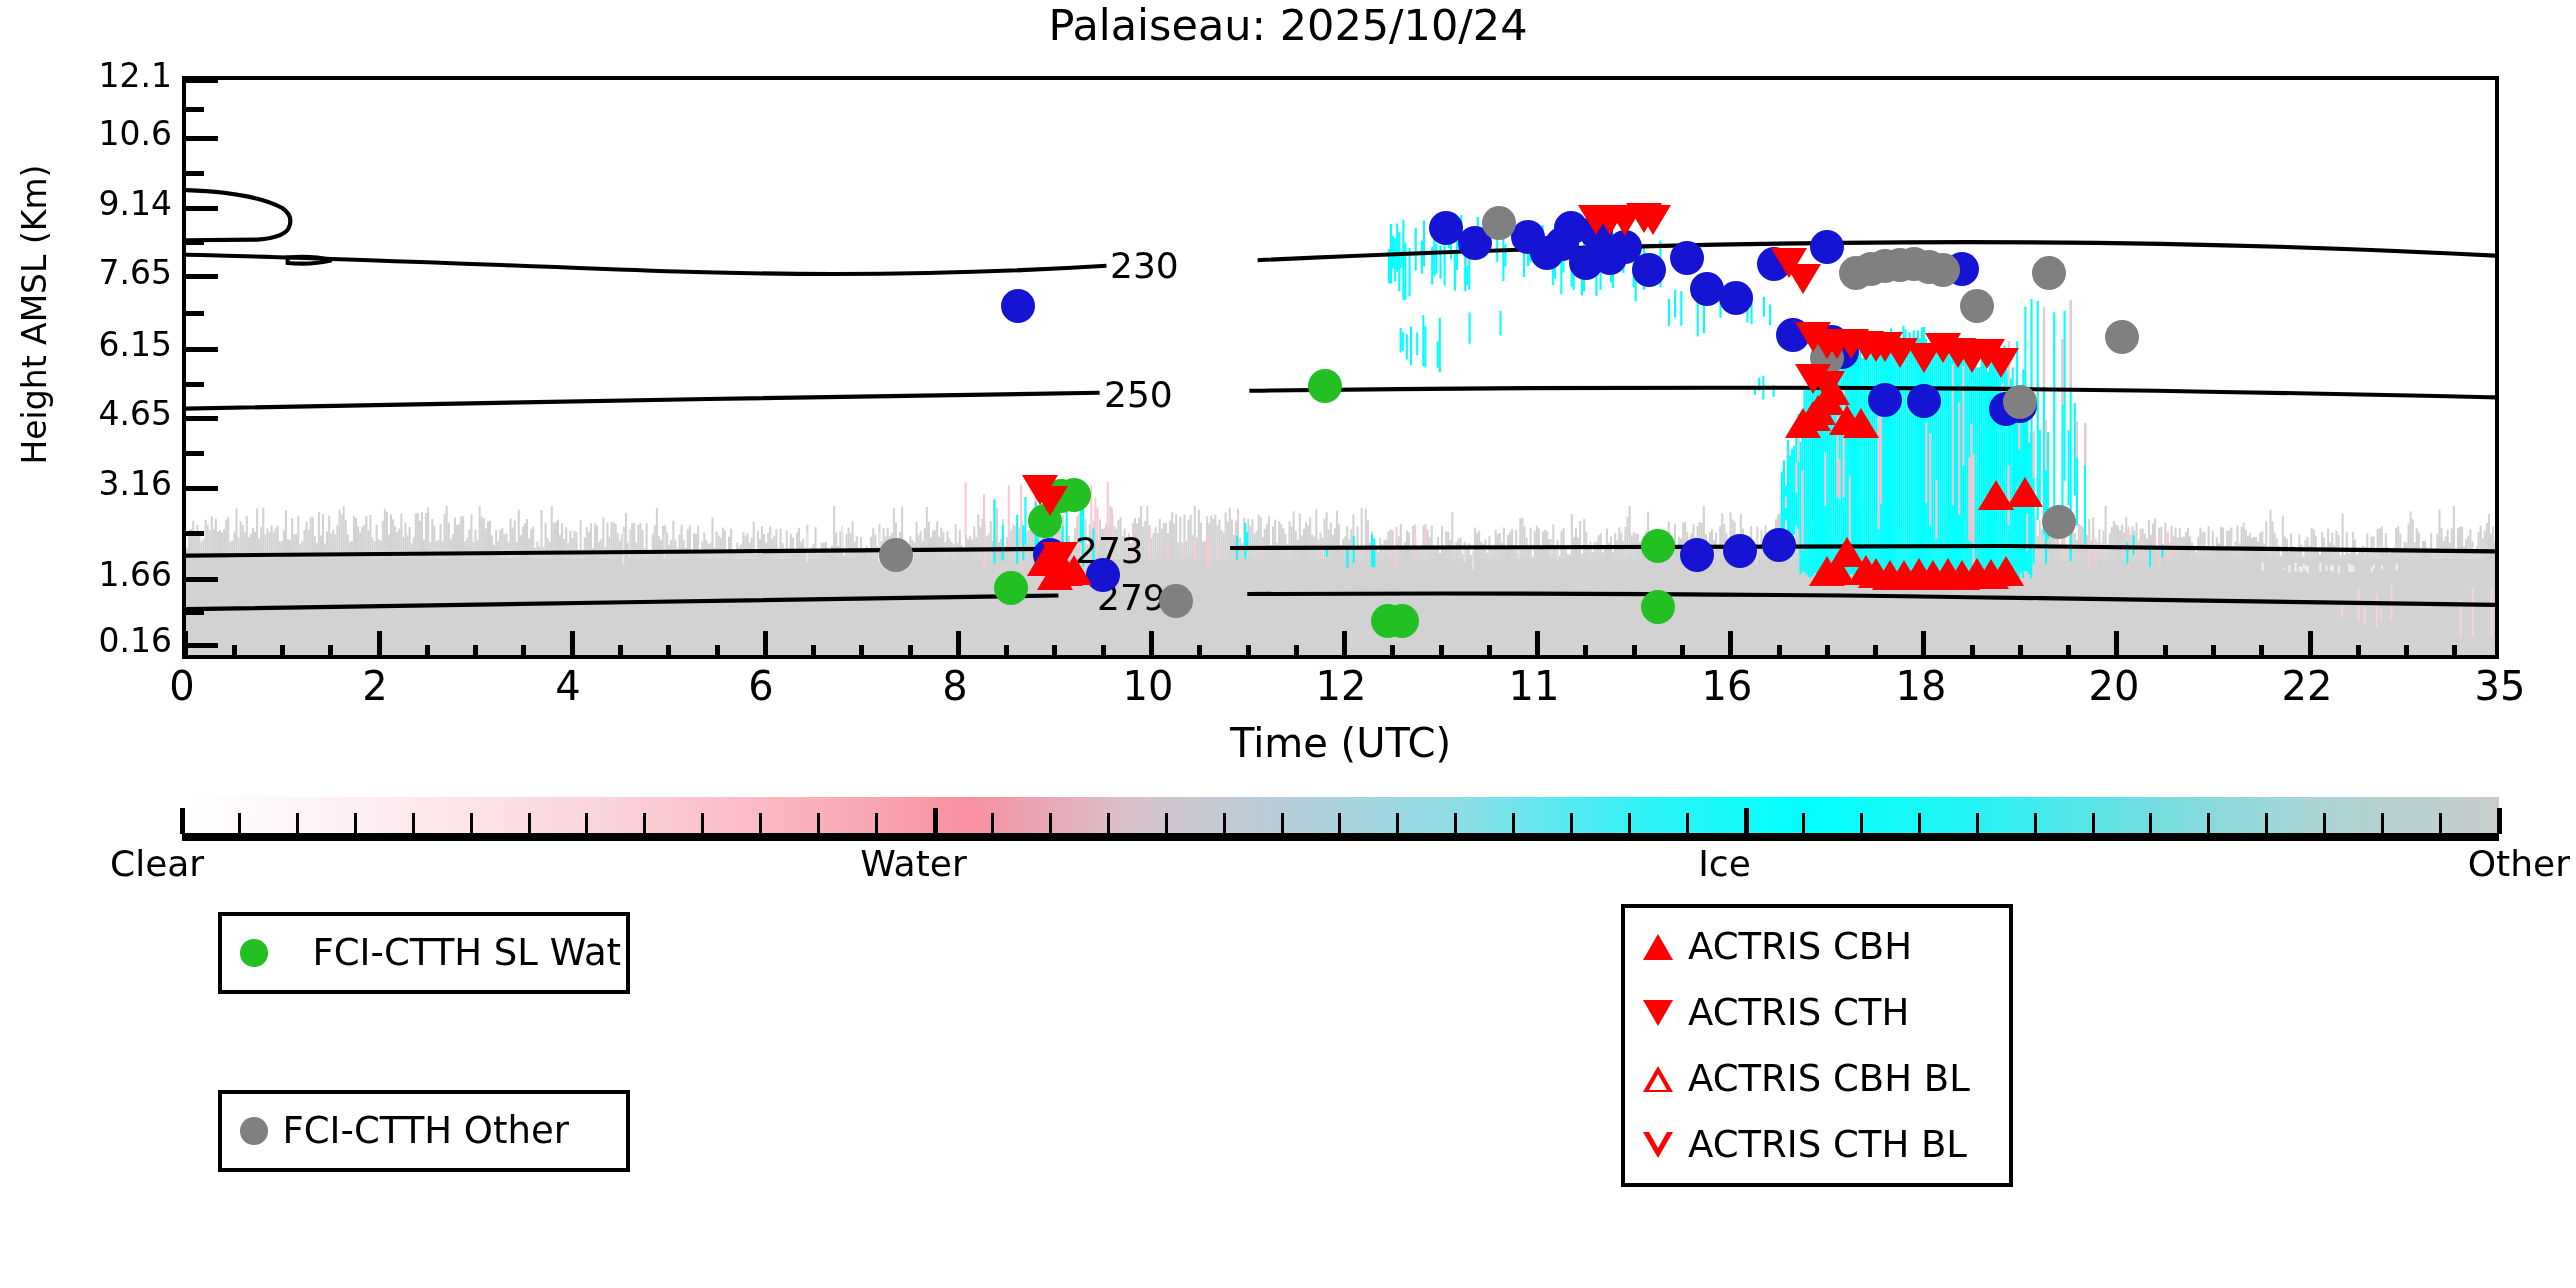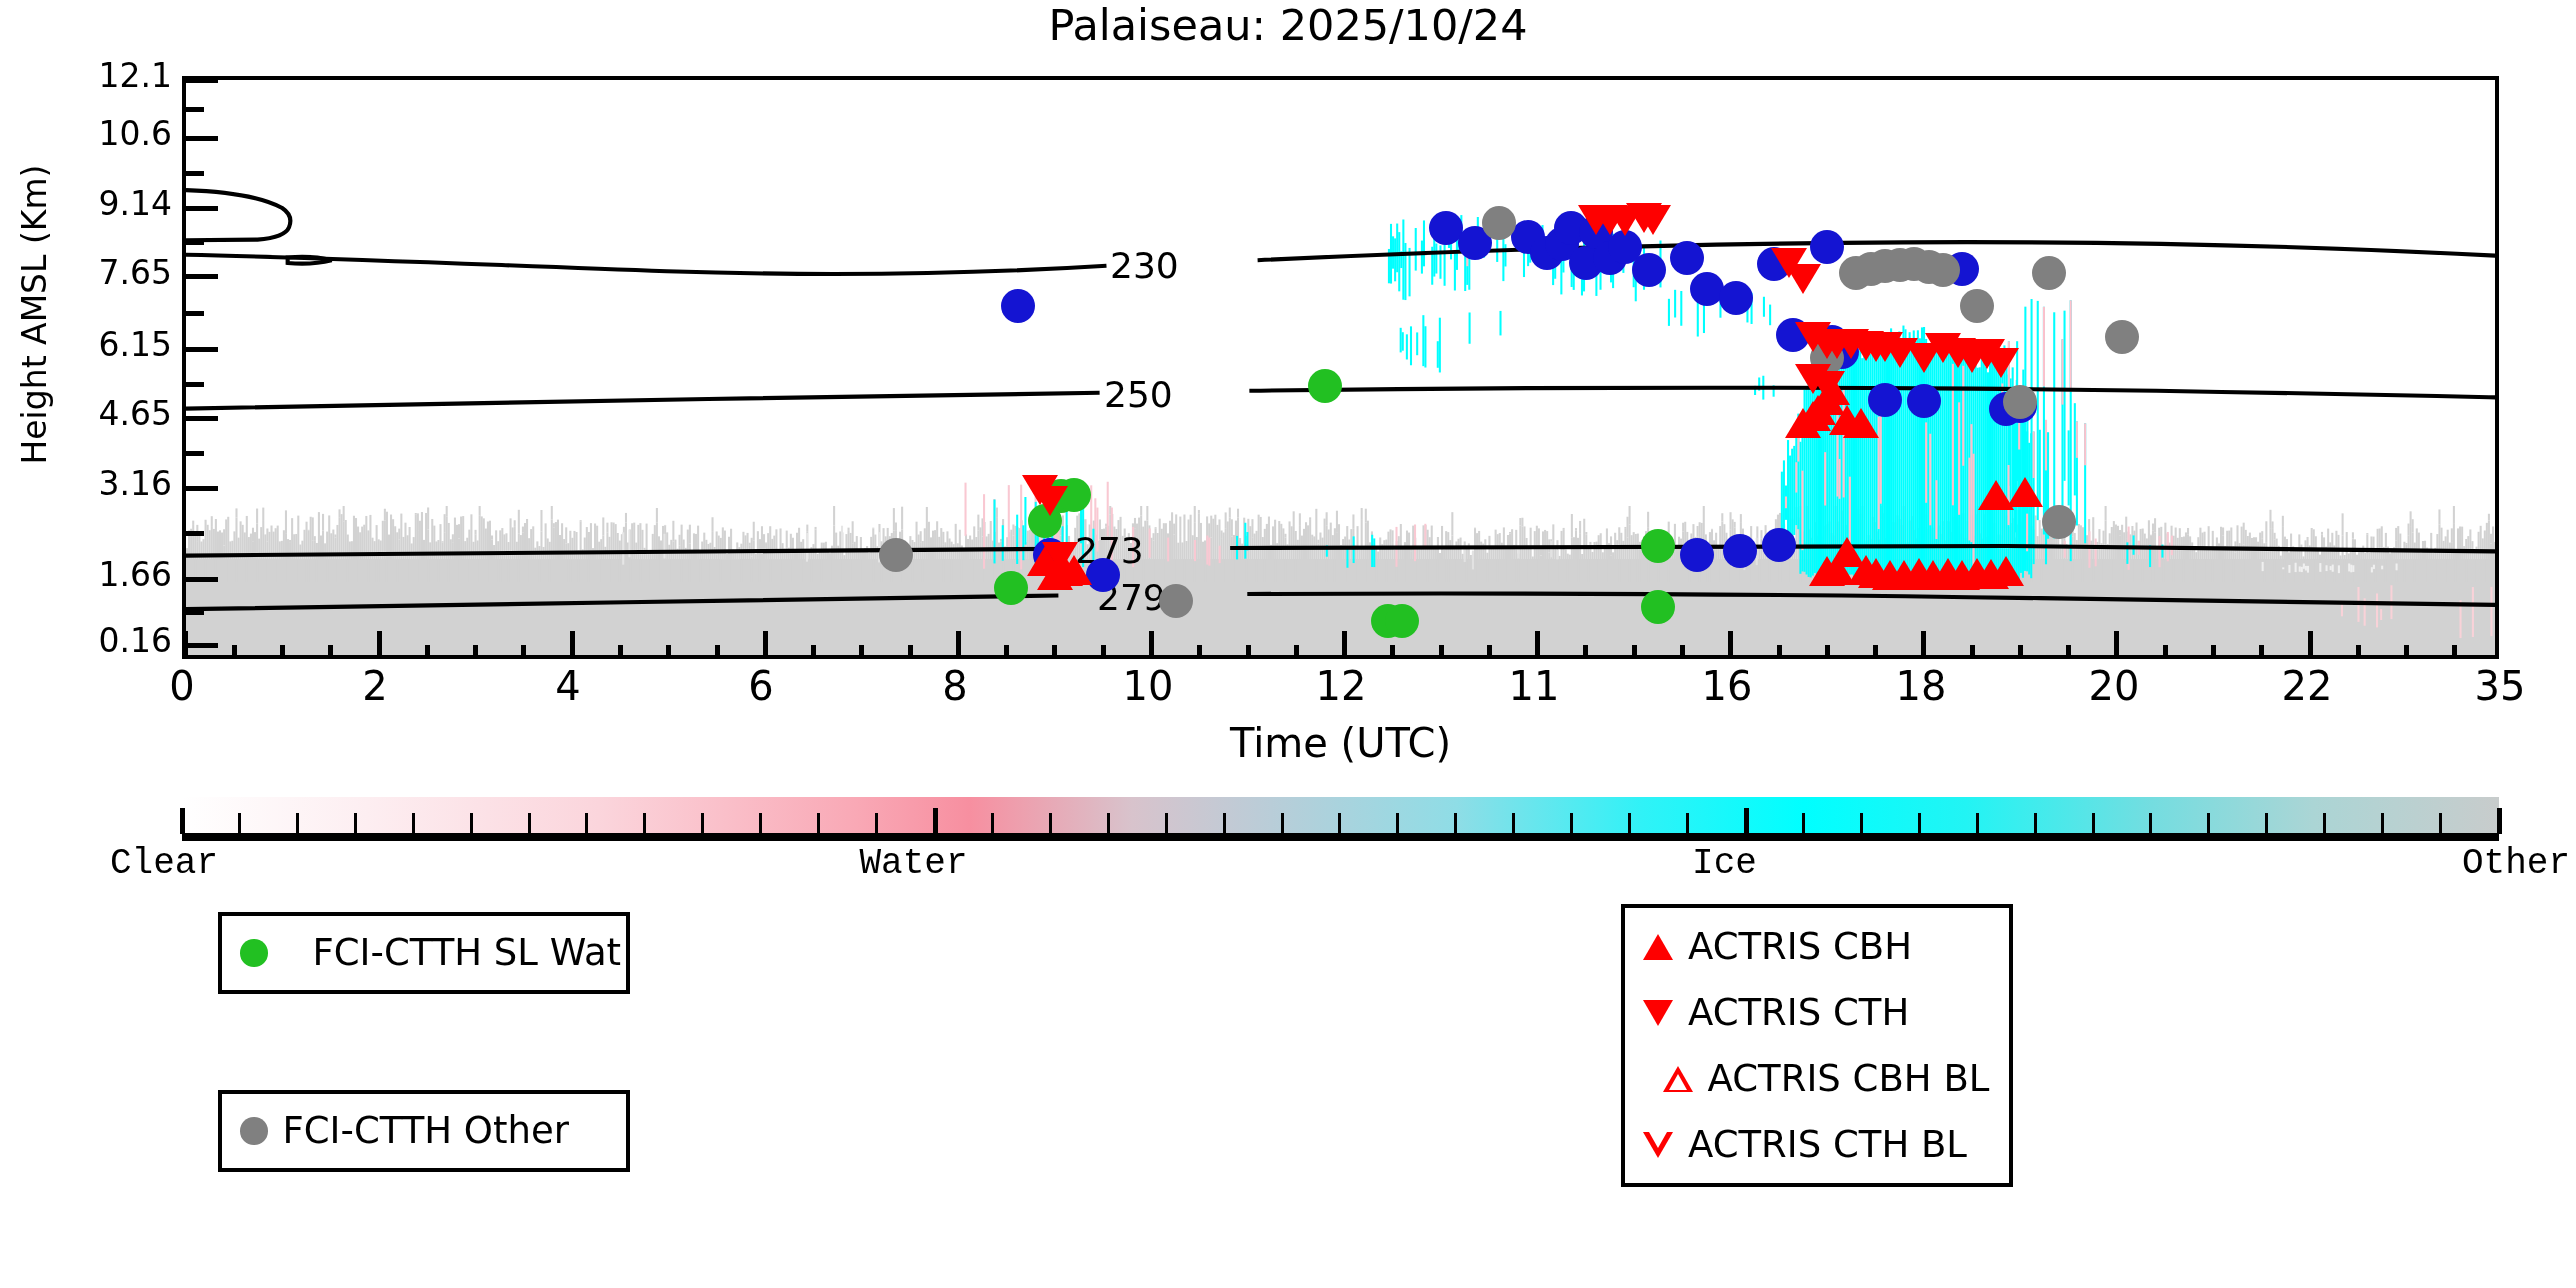--- a/index.html
+++ b/index.html
@@ -39,21 +39,21 @@
   
   #cbar{left:182px;top:797px;width:2317px;height:36px;
         background:linear-gradient(to right,
           #ffffff 0%, #fdeef1 8%, #fbd5dc 18%, #f9a9b6 29%,
           #f78fa0 34%, #d8c3cc 41%, #b9cdd8 47%, #8fdde6 55%,
           #30f2f7 63%, #00ffff 70%, #22f4f4 77%, #74dde0 85%,
           #abd5d5 92%, #c8cccc 100%);}
   #cbar-axis{left:182px;top:833px;width:2317px;height:8.2px;background:#000;}
   .cbtick{position:absolute;top:813px;width:3.4px;height:20.6px;background:#000;}
   .cbtick.maj{top:808px;height:26px;width:4.8px;}
-  .cblab{top:844px;width:275px;font-size:36px;line-height:40px;font-family:Liberation Mono, monospace;}
+  .cblab{top:844px;width:275px;font-size:36px;line-height:40px;}
 
   
   .legbox{border:4.1px solid #000;background:#fff;box-sizing:border-box;}
   .legrow{display:flex;align-items:center;height:62px;}
   .legtxt{font-size:37px;line-height:40px;white-space:nowrap;}
   .mk{display:inline-block;flex:0 0 auto;}
   .dot{width:27.5px;height:27.5px;border-radius:50%;margin:0 15px 0 18px;}
   .tri-up{width:0;height:0;border-left:15px solid transparent;
           border-right:15px solid transparent;border-bottom:26px solid #fe0000;
           margin:0 15px 0 18px;}
@@ -2182,21 +2182,21 @@
 
 <div class="abs legbox" id="leg-actris" style="left:1621px;top:904px;width:392px;height:283px;">
   <div class="legrow" style="height:66px;margin-top:5.5px;">
     <span class="mk tri-up"></span>
     <span class="legtxt">ACTRIS CBH</span>
   </div>
   <div class="legrow" style="height:66px;">
     <span class="mk tri-dn"></span>
     <span class="legtxt">ACTRIS CTH</span>
   </div>
-  <div class="legrow" style="height:66px;justify-content:center;">
+  <div class="legrow" style="height:66px;">
     <span class="mk tri-up-h"></span>
     <span class="legtxt">ACTRIS CBH BL</span>
   </div>
   <div class="legrow" style="height:66px;">
     <span class="mk tri-dn-h"></span>
     <span class="legtxt">ACTRIS CTH BL</span>
   </div>
 </div>
 
 </div>

